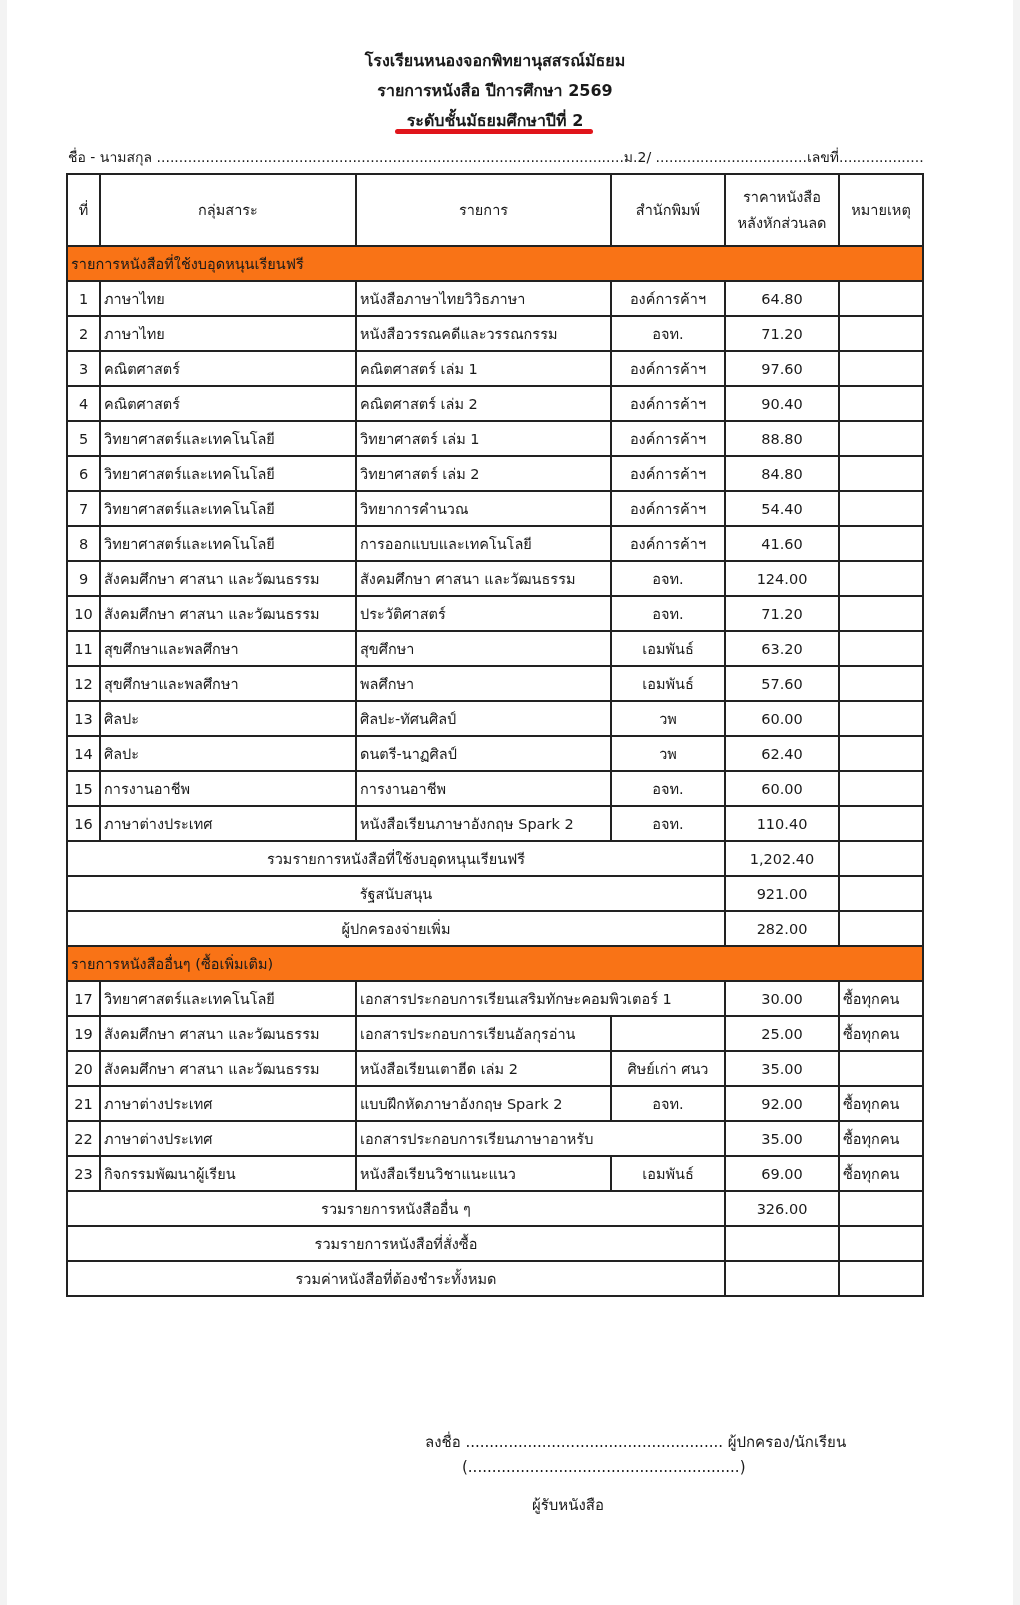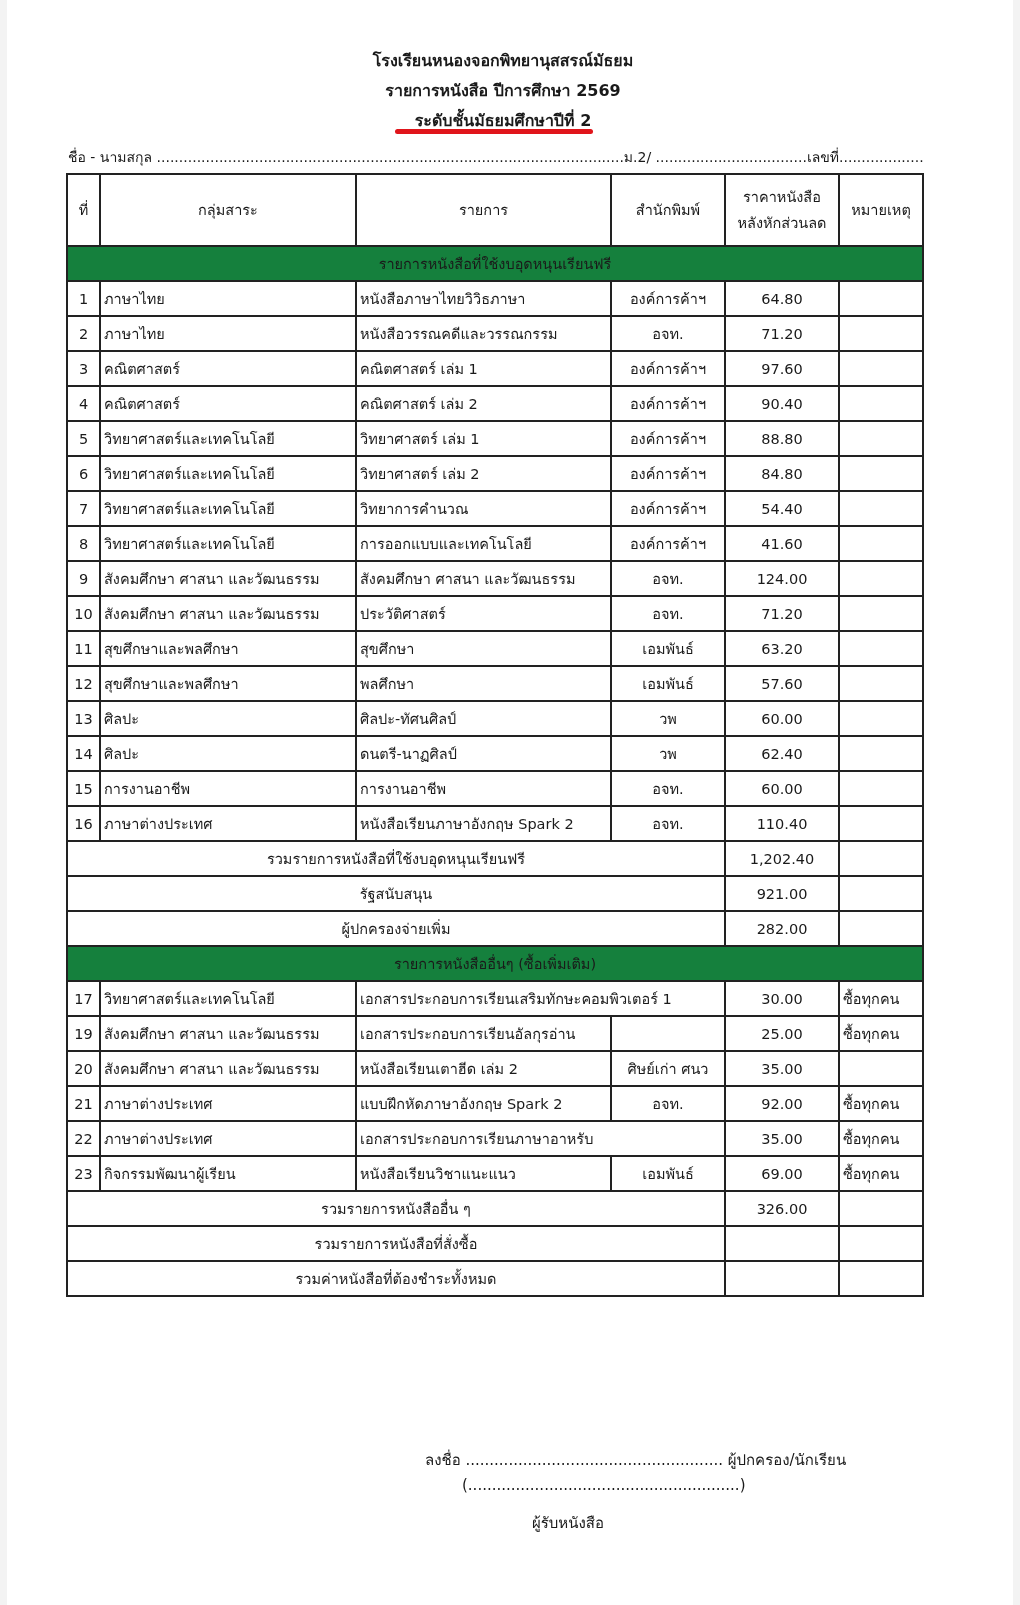--- a/index.html
+++ b/index.html
@@ -2,40 +2,40 @@
 <html><head>
 <meta charset="utf-8">
 <style>
   html, body { margin: 0; padding: 0; }
   body {
     width: 1020px; height: 1605px; background: #ffffff; position: relative; overflow: hidden;
     font-family: "DejaVu Sans", "Liberation Sans", sans-serif; color: #1a1a1a;
   }
   .edge-left { position: absolute; left: 0; top: 0; width: 7px; height: 1605px; background: #f3f3f3; }
   .edge-right { position: absolute; right: 0; top: 0; width: 7px; height: 1605px; background: #f3f3f3; }
-  .title { position: absolute; left: 8px; width: 990px; text-align: center; font-weight: bold; font-size: 16px; }
+  .title { position: absolute; left: 0; width: 990px; text-align: center; font-weight: bold; font-size: 16px; }
   .t1 { top: 48px; }
   .t2 { top: 78px; }
   .t3 { top: 108px; }
   .red-underline { position: absolute; left: 395px; top: 129px; width: 198px; height: 5px; border-radius: 3px; background: #e0151b; }
   .nameline { position: absolute; top: 146px; left: 68px; width: 856px; font-size: 14px; white-space: nowrap; overflow: hidden; }
   table.booklist {
     position: absolute; left: 66px; top: 173px; width: 856px;
     border-collapse: collapse; table-layout: fixed; font-size: 14.5px;
   }
   table.booklist td, table.booklist th {
     border: 2px solid #222; padding: 0 3px; height: 33px; font-weight: normal; white-space: nowrap; overflow: hidden;
   }
   table.booklist th { height: 70px; text-align: center; line-height: 26px; }
   .c-no { text-align: center; }
   .c-ctr { text-align: center; margin-left: 35px; }
   .c-left { text-align: left; }
-  .section { background: #15803d; text-align: center; }
+  .section { background: #f97316; }
   .sum { text-align: center; }
-  .sign { position: absolute; left: 0; width: 872px; font-size: 15px; margin-top: 18px; }
+  .sign { position: absolute; left: 0; width: 872px; font-size: 15px; }
   .s1 { top: 1430px; text-align: left; padding-left: 425px; box-sizing: border-box; }
   .s2 { top: 1458px; text-align: left; padding-left: 462px; box-sizing: border-box; }
   .s3 { top: 1493px; text-align: left; padding-left: 532px; box-sizing: border-box; }
 </style>
 </head>
 <body>
 
 <div class="edge-left"></div>
 <div class="edge-right"></div>
 

